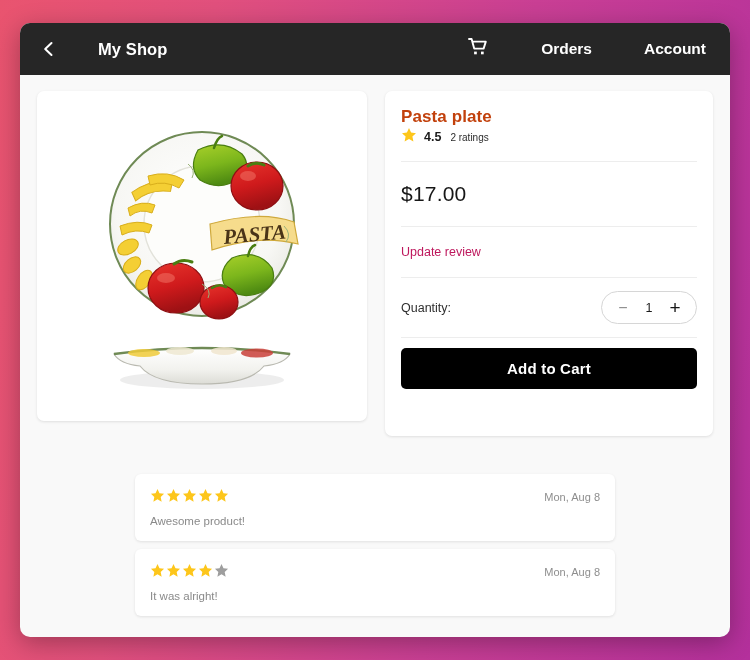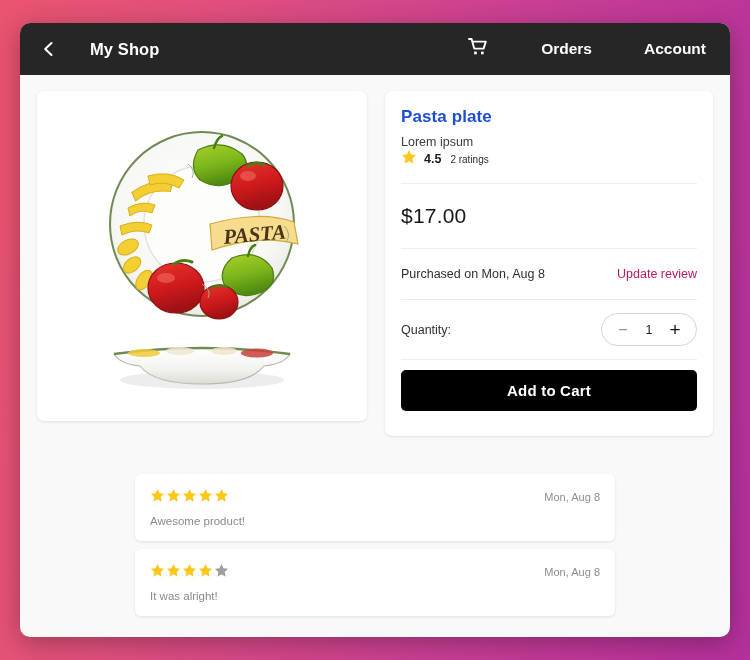--- a/index.html
+++ b/index.html
@@ -42,21 +42,21 @@
   }
   .back-btn {
     width: 26px; height: 26px;
     display: flex; align-items: center; justify-content: center;
     cursor: pointer;
   }
   .back-btn svg { display: block; }
   .app-title {
     font-size: 16.5px;
     font-weight: bold;
-    margin-left: 28px;
+    margin-left: 36px;
     letter-spacing: .1px;
     white-space: nowrap;
   }
   .appbar-spacer { flex: 1 1 auto; }
   .appbar-actions {
     display: flex;
     align-items: center;
     gap: 52px;
     padding-right: 10px;
   }
@@ -107,21 +107,21 @@
   .details-card {
     flex: 1 1 auto;
     height: 345px;
     padding: 16px 16px 0 16px;
     display: flex;
     flex-direction: column;
   }
   .product-title {
     font-size: 17px;
     font-weight: bold;
-    color: #1d4ed8;
+    color: #c2410c;
     letter-spacing: .1px;
   }
   .product-subtitle {
     font-size: 12.5px;
     color: #3c3c3c;
     margin-top: 8px;
   }
   .rating-row {
     display: flex;
     align-items: center;
@@ -357,40 +357,38 @@
             <ellipse cx="128" cy="245" rx="14" ry="4" fill="#efe9d2"></ellipse>
             <ellipse cx="172" cy="245" rx="13" ry="4" fill="#f1e6cf"></ellipse>
             <ellipse cx="205" cy="247" rx="16" ry="4.5" fill="#c9403a"></ellipse>
           </g>
         </svg>
       </div>
 
       <div class="card details-card">
 
         <div class="product-title">Pasta plate</div>
-        <div class="product-subtitle">Lorem ipsum</div>
 
         <div class="rating-row">
           <span>
             <svg width="16" height="16" viewBox="0 0 16 16">
               <path d="M8 1 L10.1 5.6 L15 6.2 L11.4 9.6 L12.4 14.6 L8 12.1 L3.6 14.6 L4.6 9.6 L1 6.2 L5.9 5.6 Z" fill="#fdc61b"></path>
             </svg>
           </span>
           <span class="rating-value">4.5</span>
           <span class="rating-count">2 ratings</span>
         </div>
 
         <div class="divider d1"></div>
 
         <div class="price">$17.00</div>
 
         <div class="divider"></div>
 
         <div class="purchase-row">
-          <span class="purchase-text">Purchased on Mon, Aug 8</span>
           <span class="update-review">Update review</span>
         </div>
 
         <div class="divider"></div>
 
         <div class="qty-row">
           <span class="qty-label">Quantity:</span>
           <div class="stepper">
             <div class="step-btn step-minus">−</div>
             <div class="qty-value">1</div>

